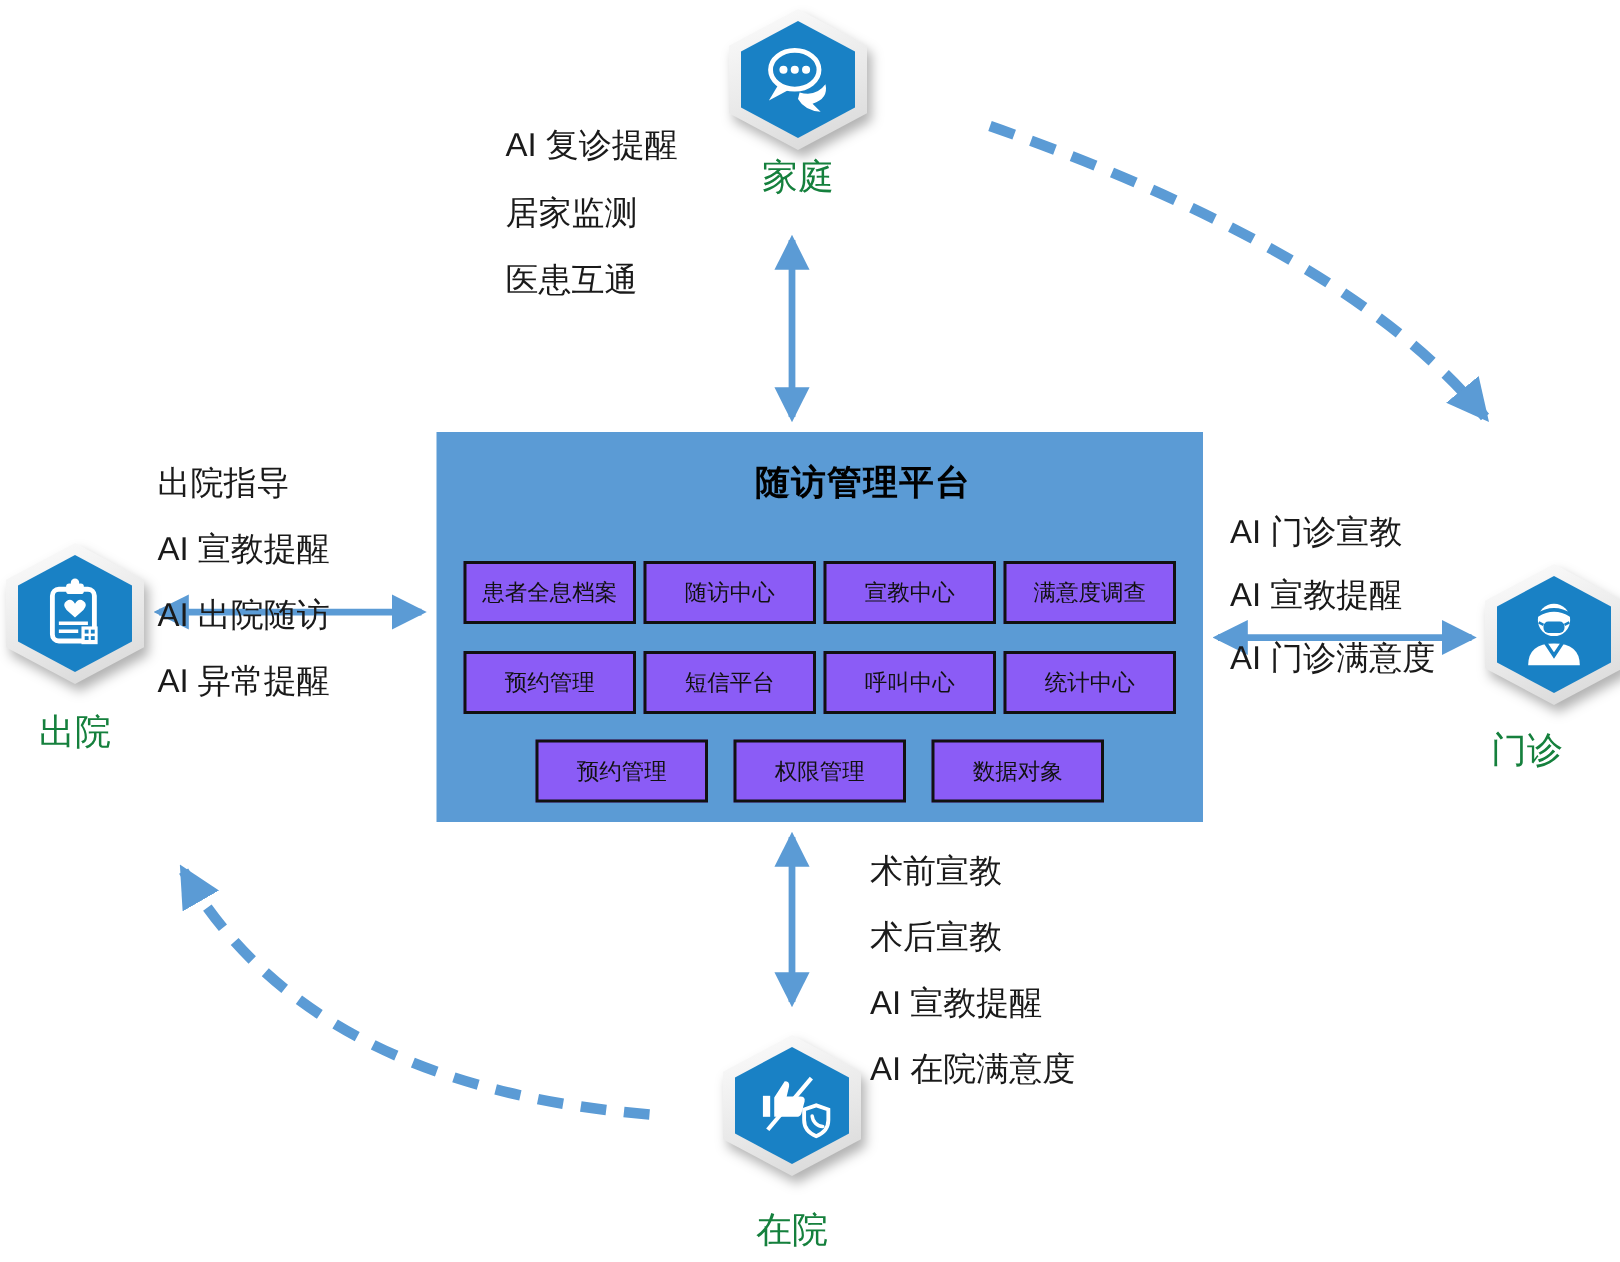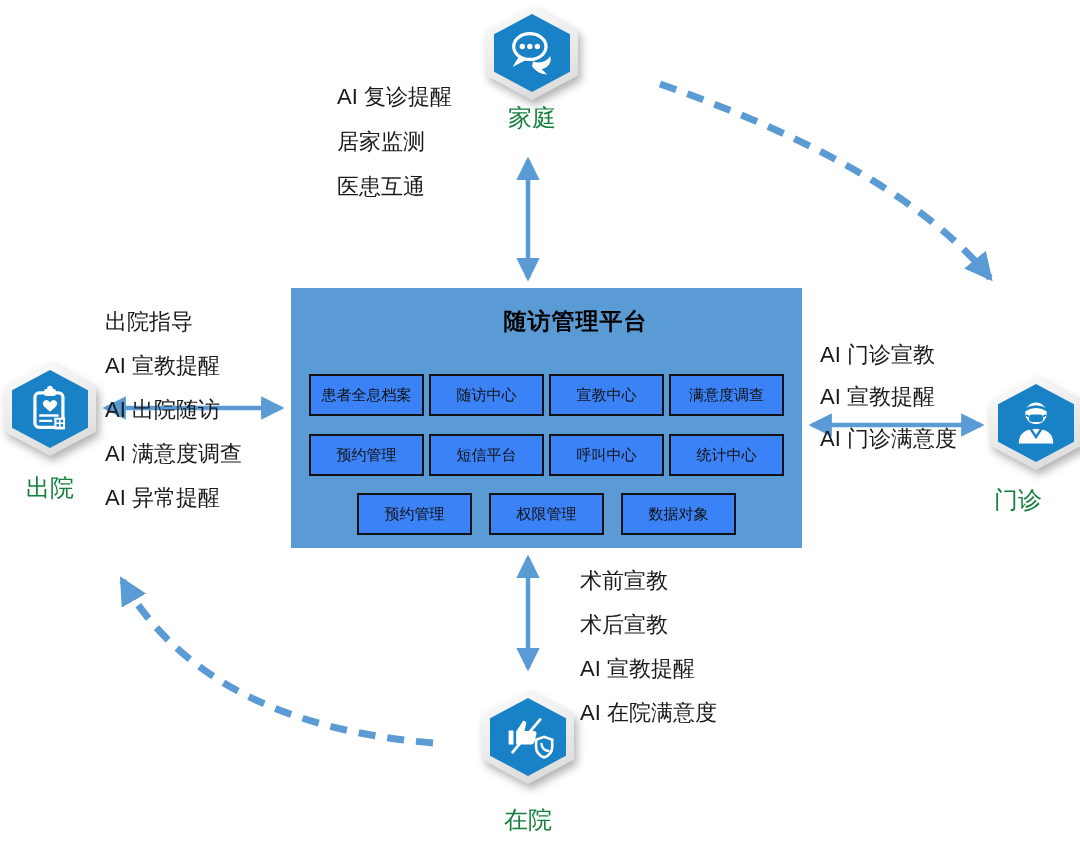--- a/index.html
+++ b/index.html
@@ -16,21 +16,21 @@
   }
   .platform-title{
     position:absolute;top:18px;left:0;width:100%;text-align:center;
     font-size:23px;font-weight:bold;color:#000;letter-spacing:1px;margin-left:29px;
   }
   .mod-row{position:absolute;left:0;width:100%;display:flex;justify-content:center;gap:5px;}
   .row1{top:86px;}
   .row2{top:146px;}
   .row3{top:205px;gap:17px;}
   .mod{
-    width:115px;height:42px;background:#3b82f6;border:2px solid #111;
+    width:115px;height:42px;background:#8b5cf6;border:2px solid #111;
     display:flex;align-items:center;justify-content:center;
     font-size:15px;color:#111;white-space:nowrap;box-sizing:border-box;
   }
   
   .hexnode{position:absolute;width:92px;height:94px;z-index:3;}
   .hexshadow{width:100%;height:100%;filter:drop-shadow(3px 5px 4px rgba(0,0,0,0.30));}
   .hex{clip-path:polygon(50% 0%,100% 26%,100% 74%,50% 100%,0% 74%,0% 26%);}
   .hex.outer{width:100%;height:100%;background:linear-gradient(160deg,#fdfdfd 0%,#e9e9e9 55%,#d7d7d7 100%);}
   .hex.inner{
     position:absolute;left:8px;top:8px;right:8px;bottom:8px;background:#1981C5;
@@ -138,21 +138,20 @@
           <rect x="35.8" y="40" width="2.4" height="2.4" fill="#1981C5"></rect>
         </svg>
       </div>
     </div>
   </div>
   <div class="nodelabel" style="left:4px;top:472px">出院</div>
   <div class="sidelist lh44" style="left:105px;top:300px">
     <div class="item">出院指导</div>
     <div class="item">AI 宣教提醒</div>
     <div class="item">AI 出院随访</div>
-    <div class="item">AI 满意度调查</div>
     <div class="item">AI 异常提醒</div>
   </div>
 
   <div class="hexnode" style="left:990px;top:376px">
     <div class="hexshadow">
       <div class="hex outer"></div>
       <div class="hex inner">
         <svg width="56" height="56" viewBox="0 0 52 52">
           <circle cx="26" cy="17" r="10" fill="#fff"></circle>
           <path d="M15.5 14 Q26 7.5 36.5 14" fill="none" stroke="#1981C5" stroke-width="2.4"></path>

